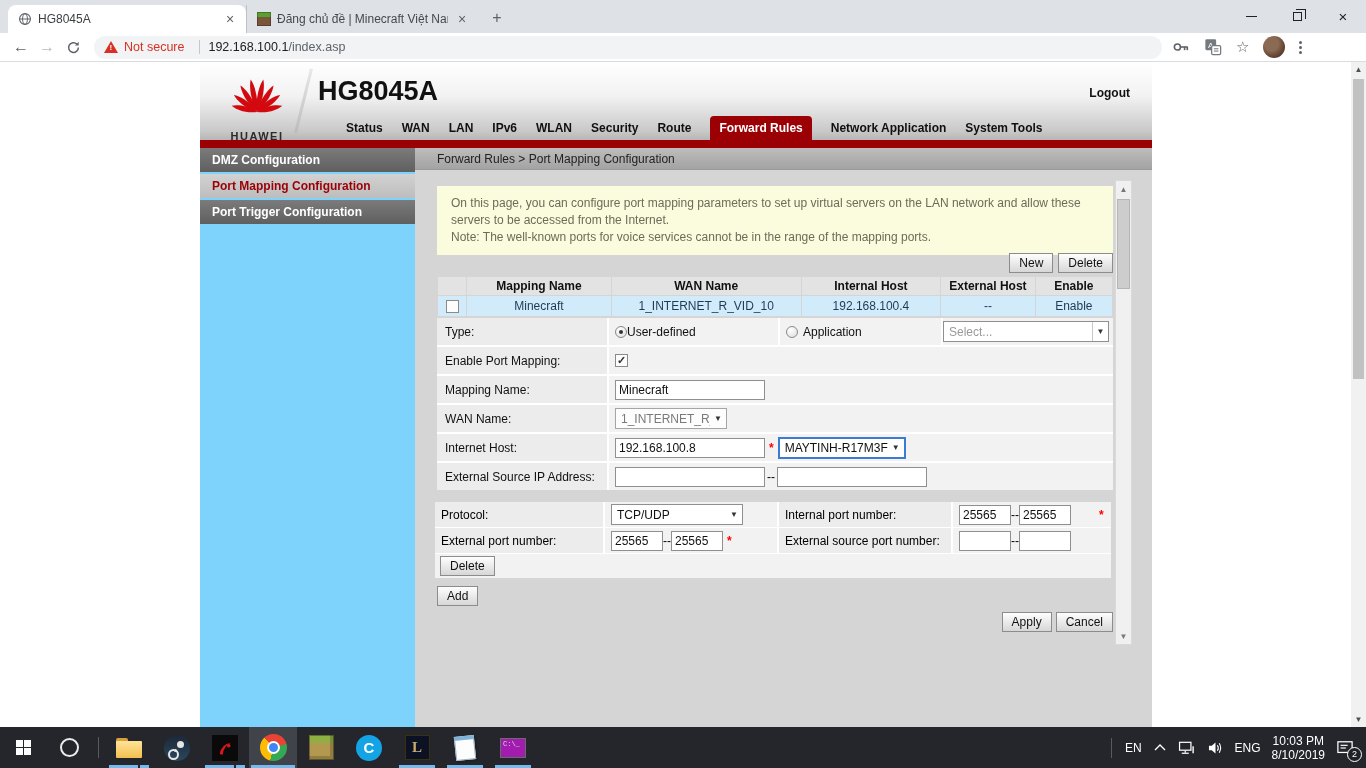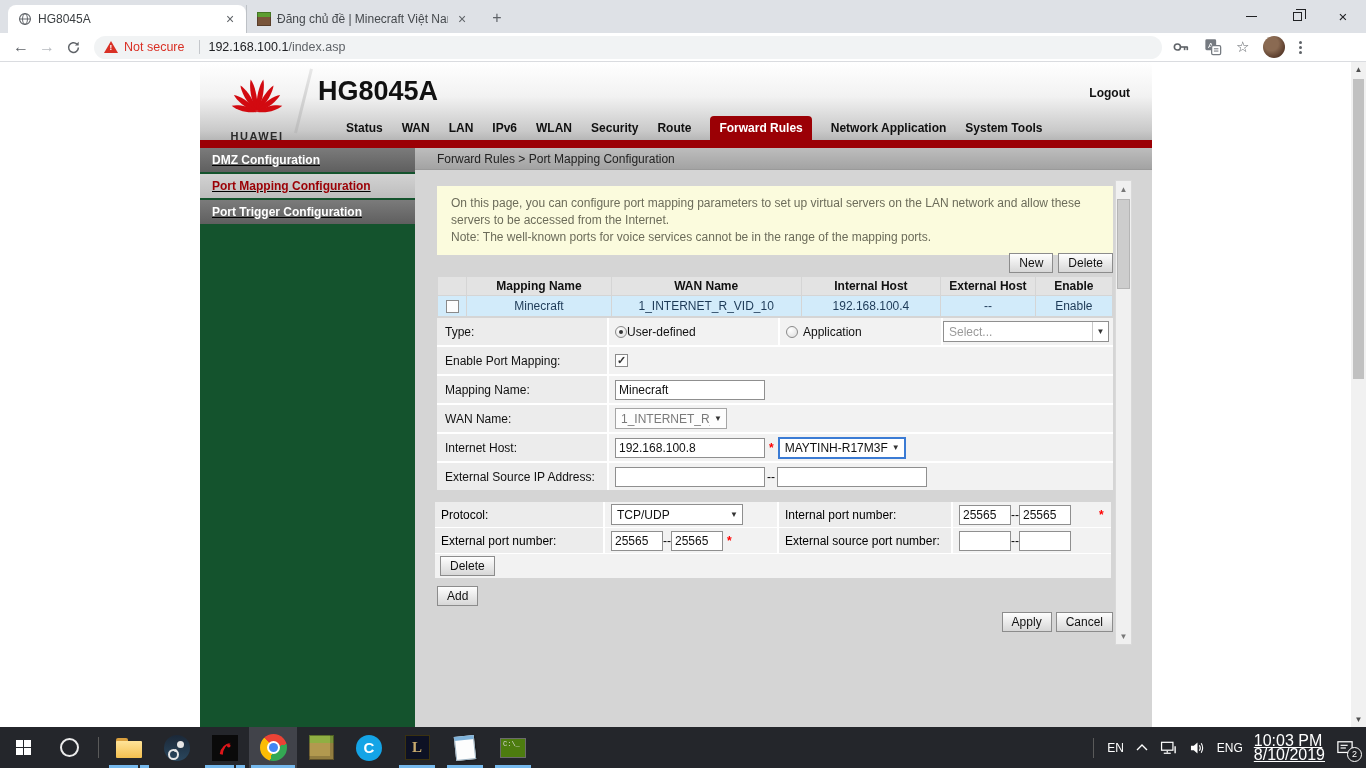--- a/index.html
+++ b/index.html
@@ -55,21 +55,21 @@
   .logo svg{display:block;margin:0 auto;}
   .brand{font-size:11px;font-weight:bold;color:#2b2b2b;letter-spacing:1.5px;margin-top:16px;}
   .slash{position:absolute;left:102px;top:6px;width:3px;height:66px;background:linear-gradient(180deg,#e8e8e8,#bbb);transform:rotate(14deg);}
   .model{position:absolute;left:118px;top:14px;font-size:27px;font-weight:bold;color:#111;}
   .logout{position:absolute;right:22px;top:24px;font-size:12px;font-weight:bold;color:#111;}
   .navrow{position:absolute;left:146px;bottom:8px;height:23px;display:flex;align-items:flex-end;gap:19px;}
   .navtab{font-size:12px;font-weight:bold;color:#101010;padding-bottom:5px;white-space:nowrap;}
   .navtab.active{background:#9b0005;color:#fff;padding:5px 9px 5px 9px;border-radius:4px 4px 0 0;}
 
   .r-body{position:absolute;top:86px;left:0;right:0;bottom:0;display:flex;}
-  .sidebar{width:215px;background:#14532d;text-decoration:underline;}
+  .sidebar{width:215px;background:#7dd3fc;}
   .side-item{height:24px;margin-bottom:2px;background:linear-gradient(180deg,#7b7b7b,#5f5f5f);color:#fff;font-size:12px;font-weight:bold;display:flex;align-items:center;padding-left:12px;}
   .side-item.selected{background:linear-gradient(180deg,#d2d2d2,#bdbdbd);color:#9b0005;}
   .content{flex:1;background:#d5d5d5;position:relative;}
   .breadcrumb{height:22px;background:linear-gradient(180deg,#bdbdbd,#a3a3a3);font-size:12px;color:#222;display:flex;align-items:center;padding-left:22px;border-bottom:1px solid #9a9a9a;}
 
   .note{position:absolute;left:22px;top:38px;width:676px;background:#fbfbdd;color:#6c6c5a;font-size:12px;line-height:17px;padding:9px 14px;}
   .btn{display:inline-block;background:linear-gradient(180deg,#fefefe,#d7d7d7);border:1px solid #8c8c8c;font-size:12px;color:#111;padding:2px 9px;line-height:14px;}
   .row-actions{position:absolute;left:22px;top:105px;width:676px;display:flex;justify-content:flex-end;gap:5px;}
 
   table.map{position:absolute;left:22px;top:128px;width:676px;border-collapse:separate;border-spacing:1px;font-size:12px;}
@@ -135,24 +135,24 @@
   .ic-steam:before{content:"";position:absolute;left:4px;top:14px;width:7px;height:7px;border:2px solid #e6e6e6;border-radius:50%;}
   .ic-steam:after{content:"";position:absolute;left:13px;top:6px;width:7px;height:7px;background:#e6e6e6;border-radius:50%;box-shadow:-5px 6px 0 -2px #e6e6e6;}
   .ic-garena{width:26px;height:26px;background:#0a0a0a;display:flex;align-items:center;justify-content:center;}
   .ic-chrome{width:27px;height:27px;border-radius:50%;background:conic-gradient(from -45deg,#ea4335 0 120deg,#34a853 0 240deg,#fbbc05 0 360deg);position:relative;}
   .ic-chrome:before{content:"";position:absolute;left:7px;top:7px;width:13px;height:13px;border-radius:50%;background:#fff;}
   .ic-chrome:after{content:"";position:absolute;left:9px;top:9px;width:9px;height:9px;border-radius:50%;background:#4285f4;}
   .ic-mc{width:25px;height:25px;background:linear-gradient(180deg,#8faf43 0 32%,#b2994f 32% 100%);box-shadow:inset 0 0 0 1px rgba(0,0,0,.35), inset -4px -4px 0 rgba(0,0,0,.18);}
   .ic-coccoc{width:26px;height:26px;border-radius:50%;background:#14a4e6;color:#fff;font-weight:bold;font-size:15px;display:flex;align-items:center;justify-content:center;}
   .ic-lol{width:25px;height:25px;background:#0d1124;border:1px solid #3a3110;color:#c8aa6e;font-family:"Liberation Serif",serif;font-weight:bold;font-size:15px;display:flex;align-items:center;justify-content:center;}
   .ic-notepad{width:20px;height:24px;background:#fdfdfd;border:1px solid #9ab0c0;border-top:4px solid #7fb2d9;transform:rotate(-6deg);box-shadow:1px 1px 2px rgba(0,0,0,.4);}
-  .ic-cmd{width:26px;height:20px;background:#4d7c0f;border:1px solid #6b6b6b;color:#ddd;font-family:"Liberation Mono",monospace;font-size:7px;padding:1px 2px;}
+  .ic-cmd{width:26px;height:20px;background:#a21caf;border:1px solid #6b6b6b;color:#ddd;font-family:"Liberation Mono",monospace;font-size:7px;padding:1px 2px;}
   .tray{margin-left:auto;display:flex;align-items:center;gap:11px;padding-right:12px;font-size:12px;}
   .tray .lang{font-size:12px;}
-  .clock{text-align:left;font-size:16px;line-height:14px;text-decoration:underline;}
+  .clock{text-align:center;font-size:12px;line-height:14px;}
   .notif{position:relative;display:flex;align-items:center;}
   .badge{position:absolute;right:-8px;bottom:-6px;width:15px;height:15px;border-radius:50%;background:#1f2125;border:1px solid #fff;font-size:9px;display:flex;align-items:center;justify-content:center;}
 </style>
 </head>
 <body>
 
 <div class="tabstrip">
   <div class="tab active">
     <svg class="favicon-globe" viewBox="0 0 16 16">
         <circle cx="8" cy="8" r="6.2" fill="none" stroke="#5f6368" stroke-width="1.3"></circle>

